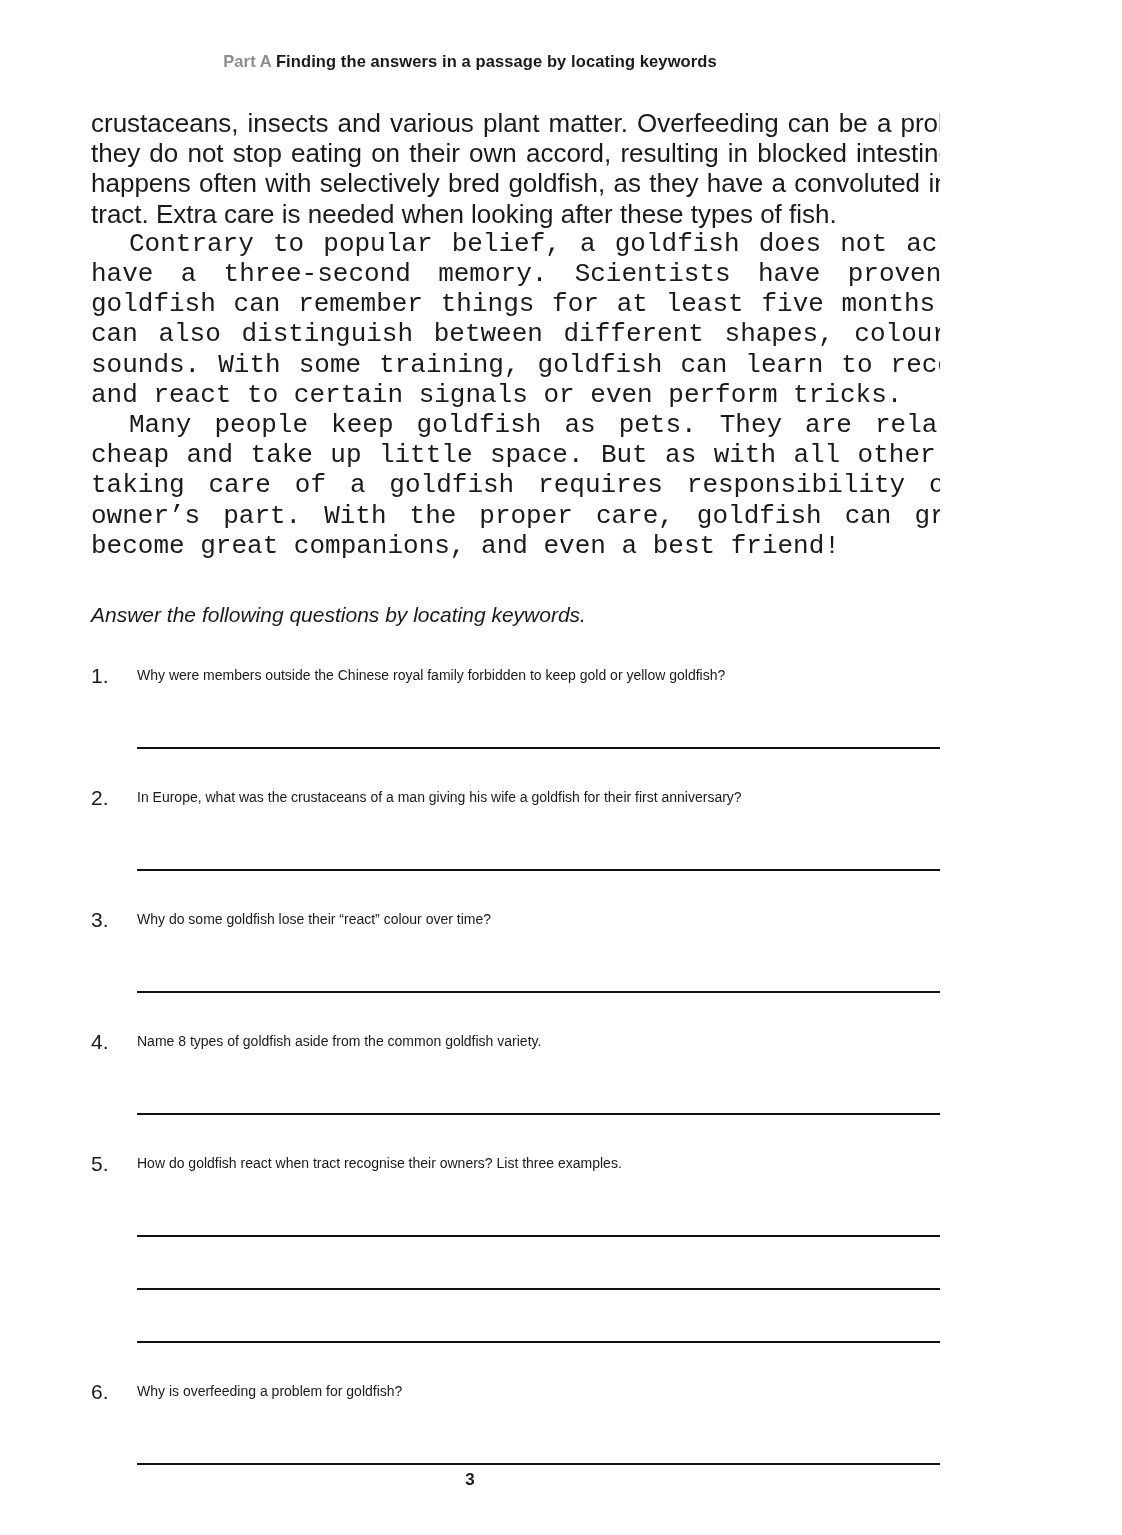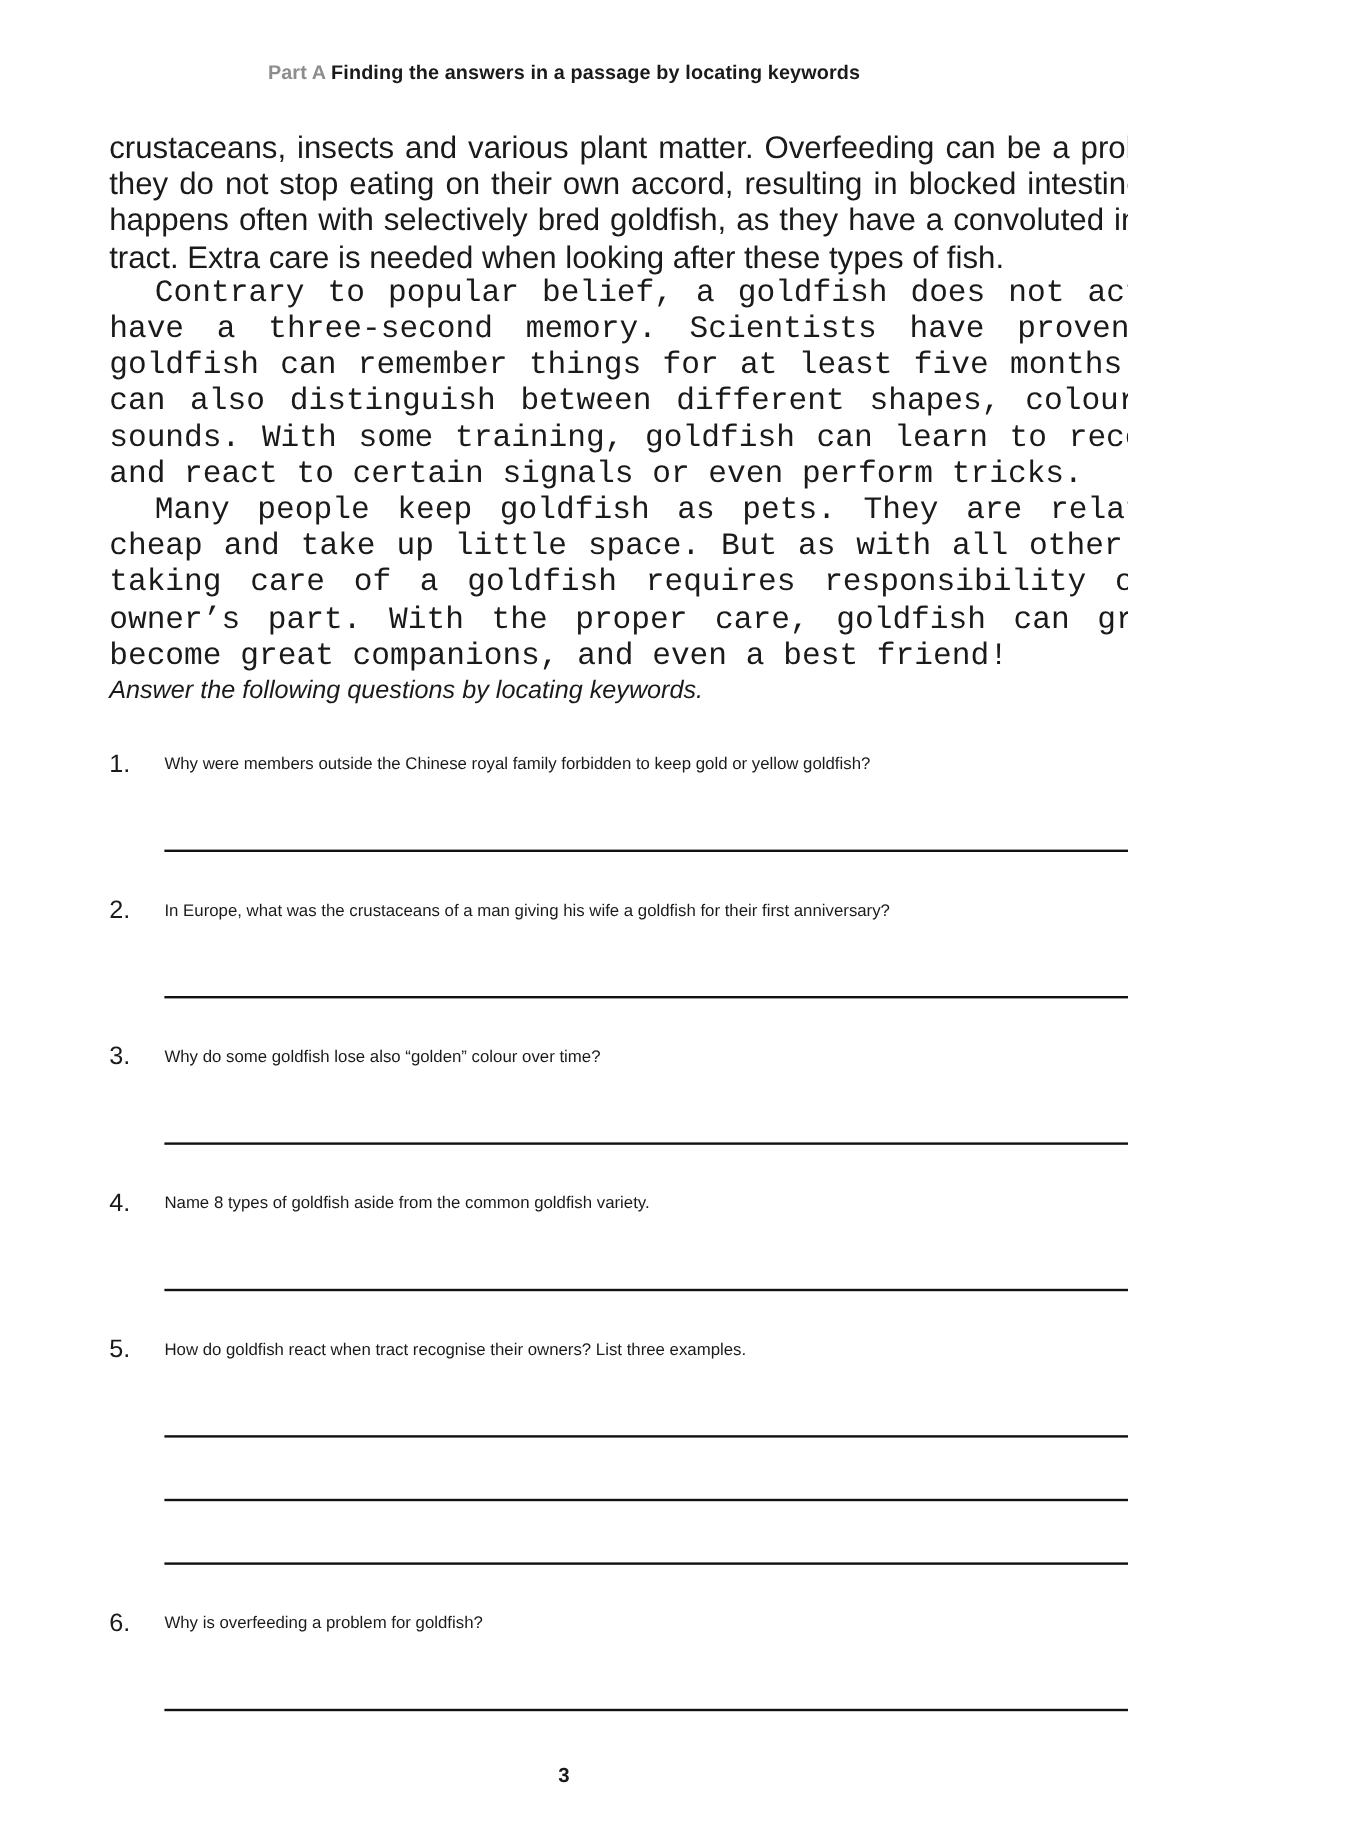--- a/index.html
+++ b/index.html
@@ -57,20 +57,21 @@
   }
   .passage-para.indented {
     text-indent: 38px;
     font-family: Liberation Mono, monospace;
   }
 
   .instruction {
     font-size: 21px;
     line-height: 30px;
     font-style: italic;
+    margin-top: 39px;
     color: #1a1a1a;
   }
 
   
   .questions {
     margin-top: 31px;
   }
   .question-block {
     position: relative;
   }
@@ -173,21 +174,21 @@
             <div class="answer-line">
               <div class="rule"></div>
               <div class="mark">[1]</div>
             </div>
           </div>
           <div class="gap-q"></div>
         </div>
         <div class="question-block">
           <div class="question-row">
             <div class="q-number">3.</div>
-            <div class="q-text">Why do some goldfish lose also “golden” colour over time?</div>
+            <div class="q-text">Why do some goldfish lose their “react” colour over time?</div>
           </div>
           <div class="answer-lines">
             <div class="answer-line">
               <div class="rule"></div>
               <div class="mark">[1]</div>
             </div>
           </div>
           <div class="gap-q"></div>
         </div>
         <div class="question-block">

